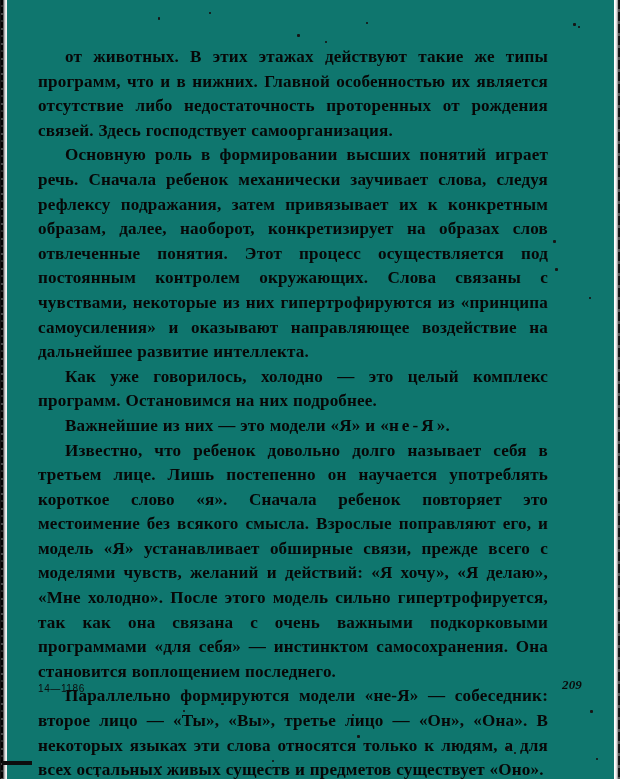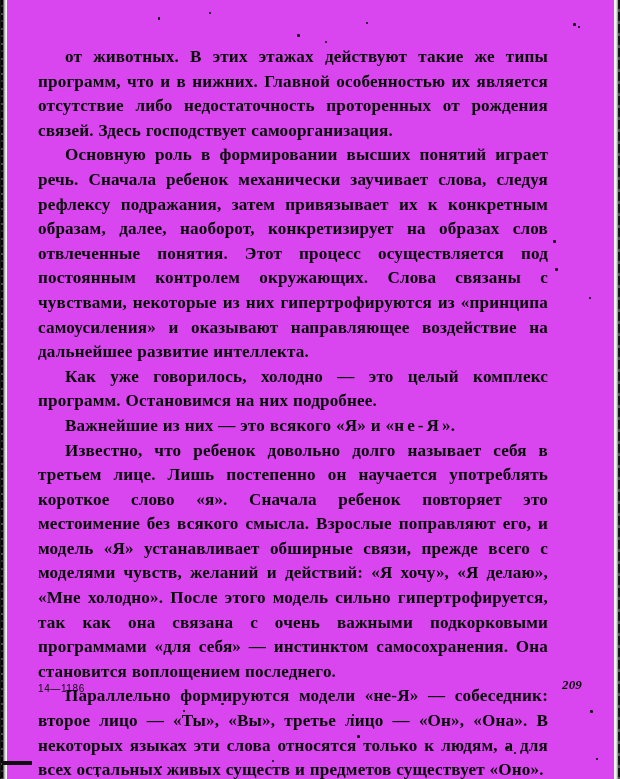--- a/index.html
+++ b/index.html
@@ -9,21 +9,21 @@
     background: #ffffff;
   }
   body {
     font-family: "Liberation Serif", "DejaVu Serif", serif;
   }
 
   .page {
     position: relative;
     width: 620px;
     height: 779px;
-    background: #d946ef;
+    background: #0f766e;
     overflow: hidden;
     box-sizing: border-box;
   }
 
   
   .scan-edge {
     position: absolute;
     top: 0;
     bottom: 0;
     pointer-events: none;
@@ -154,21 +154,21 @@
   <div class="scan-edge-foot"></div>
 
   <div class="text-block">
 
     <p class="para">от животных. В этих этажах действуют такие же типы программ, что и в нижних. Главной особенностью их является отсутствие либо недостаточность проторенных от рождения связей. Здесь господствует самоорганизация.</p>
 
     <p class="para">Основную роль в формировании высших понятий играет речь. Сначала ребенок механически заучивает слова, следуя рефлексу подражания, затем привязывает их к конкретным образам, далее, наоборот, конкретизирует на образах слов отвлеченные понятия. Этот процесс осуществляется под постоянным контролем окружающих. Слова связаны с чувствами, некоторые из них гипертрофируются из «принципа самоусиления» и оказывают направляющее воздействие на дальнейшее развитие интеллекта.</p>
 
     <p class="para">Как уже говорилось, холодно — это целый комплекс программ. Остановимся на них подробнее.</p>
 
-    <p class="para"><span>Важнейшие из них — это всякого «Я» и «</span><span class="spaced">не-Я</span><span>».</span></p>
+    <p class="para"><span>Важнейшие из них — это модели «Я» и «</span><span class="spaced">не-Я</span><span>».</span></p>
 
     <p class="para">Известно, что ребенок довольно долго называет себя в третьем лице. Лишь постепенно он научается употреблять короткое слово «я». Сначала ребенок повторяет это местоимение без всякого смысла. Взрослые поправляют его, и модель «Я» устанавливает обширные связи, прежде всего с моделями чувств, желаний и действий: «Я хочу», «Я делаю», «Мне холодно». После этого модель сильно гипертрофируется, так как она связана с очень важными подкорковыми программами «для себя» — инстинктом самосохранения. Она становится воплощением последнего.</p>
 
     <p class="para">Параллельно формируются модели «не-Я» — собеседник: второе лицо — «Ты», «Вы», третье лицо — «Он», «Она». В некоторых языках эти слова относятся только к людям, а для всех остальных живых существ и предметов существует «Оно».</p>
 
   </div>
 
   <div class="footer">
     <span class="signature-mark">14—1186</span>
     <span class="page-number">209</span>

